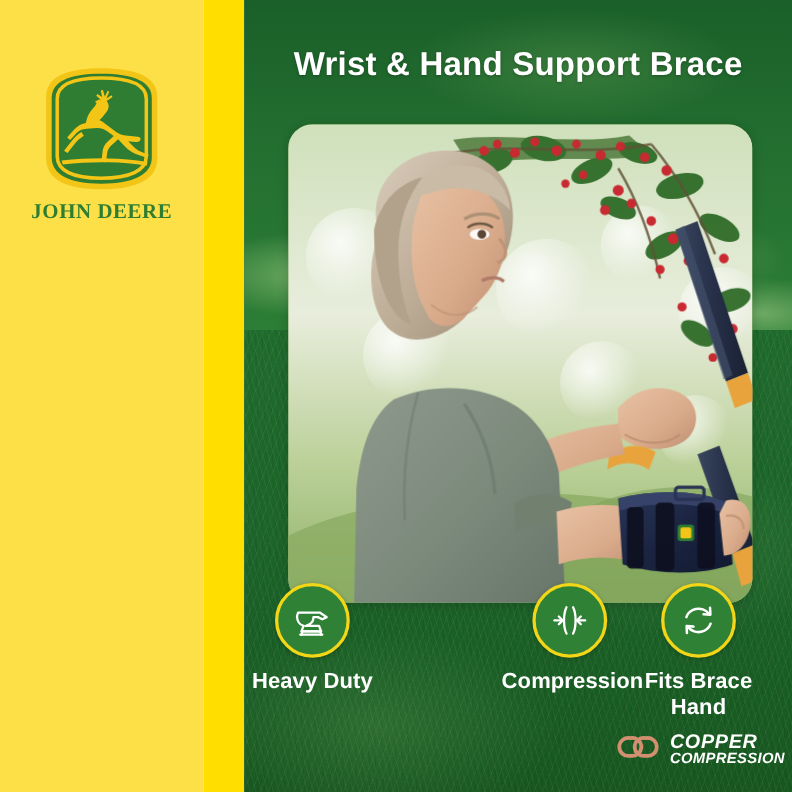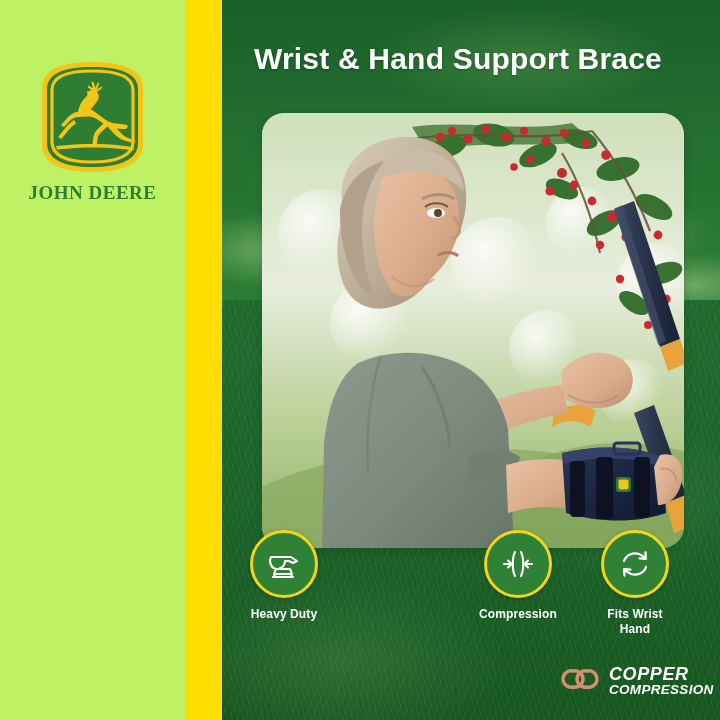--- a/index.html
+++ b/index.html
@@ -4,21 +4,21 @@
 <style>
   html,body{margin:0;padding:0;}
   body{
     width:720px;height:720px;overflow:hidden;
     font-family:"Liberation Sans", sans-serif;
     background:#ffffff;
   }
   .canvas{position:relative;width:720px;height:720px;overflow:hidden;background:#fff;}
 
   
-  .brand-panel{position:absolute;left:0;top:0;width:185px;height:720px;background:#bef264;}
+  .brand-panel{position:absolute;left:0;top:0;width:185px;height:720px;background:#fde047;}
   .jd-logo{position:absolute;left:30px;top:58px;width:125px;height:118px;}
   .jd-wordmark{
     position:absolute;left:0;top:182px;width:185px;text-align:center;
     color:#2f7d32;font-weight:bold;font-size:19px;letter-spacing:.5px;
     font-family:"Liberation Serif", serif;
   }
   .yellow-bar{position:absolute;left:185px;top:0;width:37px;height:720px;background:#FFDE00;}
 
   
   .green-panel{
@@ -40,21 +40,21 @@
     background:
       repeating-linear-gradient(74deg, rgba(255,255,255,.045) 0 1px, rgba(0,0,0,0) 1px 5px),
       repeating-linear-gradient(-68deg, rgba(255,255,255,.04) 0 1px, rgba(0,0,0,0) 1px 7px),
       repeating-linear-gradient(88deg, rgba(0,0,0,.05) 0 1px, rgba(0,0,0,0) 1px 6px),
       radial-gradient(ellipse 230px 120px at 120px 360px, rgba(120,180,100,.22), rgba(0,0,0,0) 72%),
       radial-gradient(ellipse 200px 110px at 400px 200px, rgba(110,170,95,.20), rgba(0,0,0,0) 72%),
       linear-gradient(180deg,#1f6b2c 0%,#1b6228 55%,#17571f 100%);
   }
 
   .headline{
-    position:absolute;left:209px;top:42px;width:498px;text-align:center;
+    position:absolute;left:222px;top:42px;width:498px;text-align:center;
     color:#ffffff;font-size:30px;font-weight:600;letter-spacing:.2px;
     text-shadow:0 1px 3px rgba(0,0,0,.28);
   }
 
   
   .photo{
     position:absolute;left:262px;top:113px;width:422px;height:435px;
     border-radius:22px;overflow:hidden;
     box-shadow:0 2px 10px rgba(0,0,0,.18);
     background:#8fae70;
@@ -65,21 +65,21 @@
   .features{position:absolute;left:222px;top:530px;width:498px;height:115px;}
   .feature{position:absolute;width:124px;text-align:center;}
   .feature .badge{
     width:62px;height:62px;border-radius:50%;margin:0 auto;
     background:#2f8136;border:3px solid #F2D617;
     display:flex;align-items:center;justify-content:center;
     box-shadow:0 1px 4px rgba(0,0,0,.25);
   }
   .feature .badge svg{display:block;}
   .feature .flabel{
-    margin-top:9px;color:#ffffff;font-size:12px;font-weight:bold;
+    margin-top:9px;color:#ffffff;font-size:20px;font-weight:bold;
     line-height:1.22;letter-spacing:.1px;
   }
 
   
   .cc-logo{position:absolute;left:560px;top:660px;width:150px;height:42px;display:flex;align-items:center;gap:9px;}
   .cc-mark{flex:0 0 auto;}
   .cc-text{color:#ffffff;font-style:italic;font-weight:bold;line-height:1.02;}
   .cc-text .l1{font-size:18px;letter-spacing:.6px;}
   .cc-text .l2{font-size:13.5px;letter-spacing:.3px;}
 </style>
@@ -333,21 +333,21 @@
     <div class="feature" style="left:351px;top:0;">
       <div class="badge">
         <svg width="38" height="38" viewBox="0 0 38 38" fill="none" stroke="#ffffff" stroke-width="2.3" stroke-linecap="round" stroke-linejoin="round">
           <path d="M8 16 C10 10, 17 7, 23 9 C25.5 9.8, 27.5 11.4, 29 13.4"></path>
           <path d="M29.5 7.5 L29.8 13.8 L23.6 13.4"></path>
           <path d="M30 22 C28 28, 21 31, 15 29 C12.5 28.2, 10.5 26.6, 9 24.6"></path>
           <path d="M8.5 30.5 L8.2 24.2 L14.4 24.6"></path>
         </svg>
       </div>
       <div class="flabel">
-        <span>Fits Wrist</span><br>
+        <span>Fits Brace</span><br>
         <span>Hand</span>
       </div>
     </div>
   </div>
 
   <div class="cc-logo">
     <div class="cc-mark">
       <svg width="40" height="26" viewBox="0 0 40 26" fill="none" stroke="#d39070" stroke-width="3.4">
         <path d="M18 5 A8.2 8.2 0 1 0 18 21 A8.2 8.2 0 1 0 18 5 Z" transform="translate(-5,0)"></path>
         <path d="M27 5 A8.2 8.2 0 1 1 27 21 A8.2 8.2 0 1 1 27 5 Z"></path>

